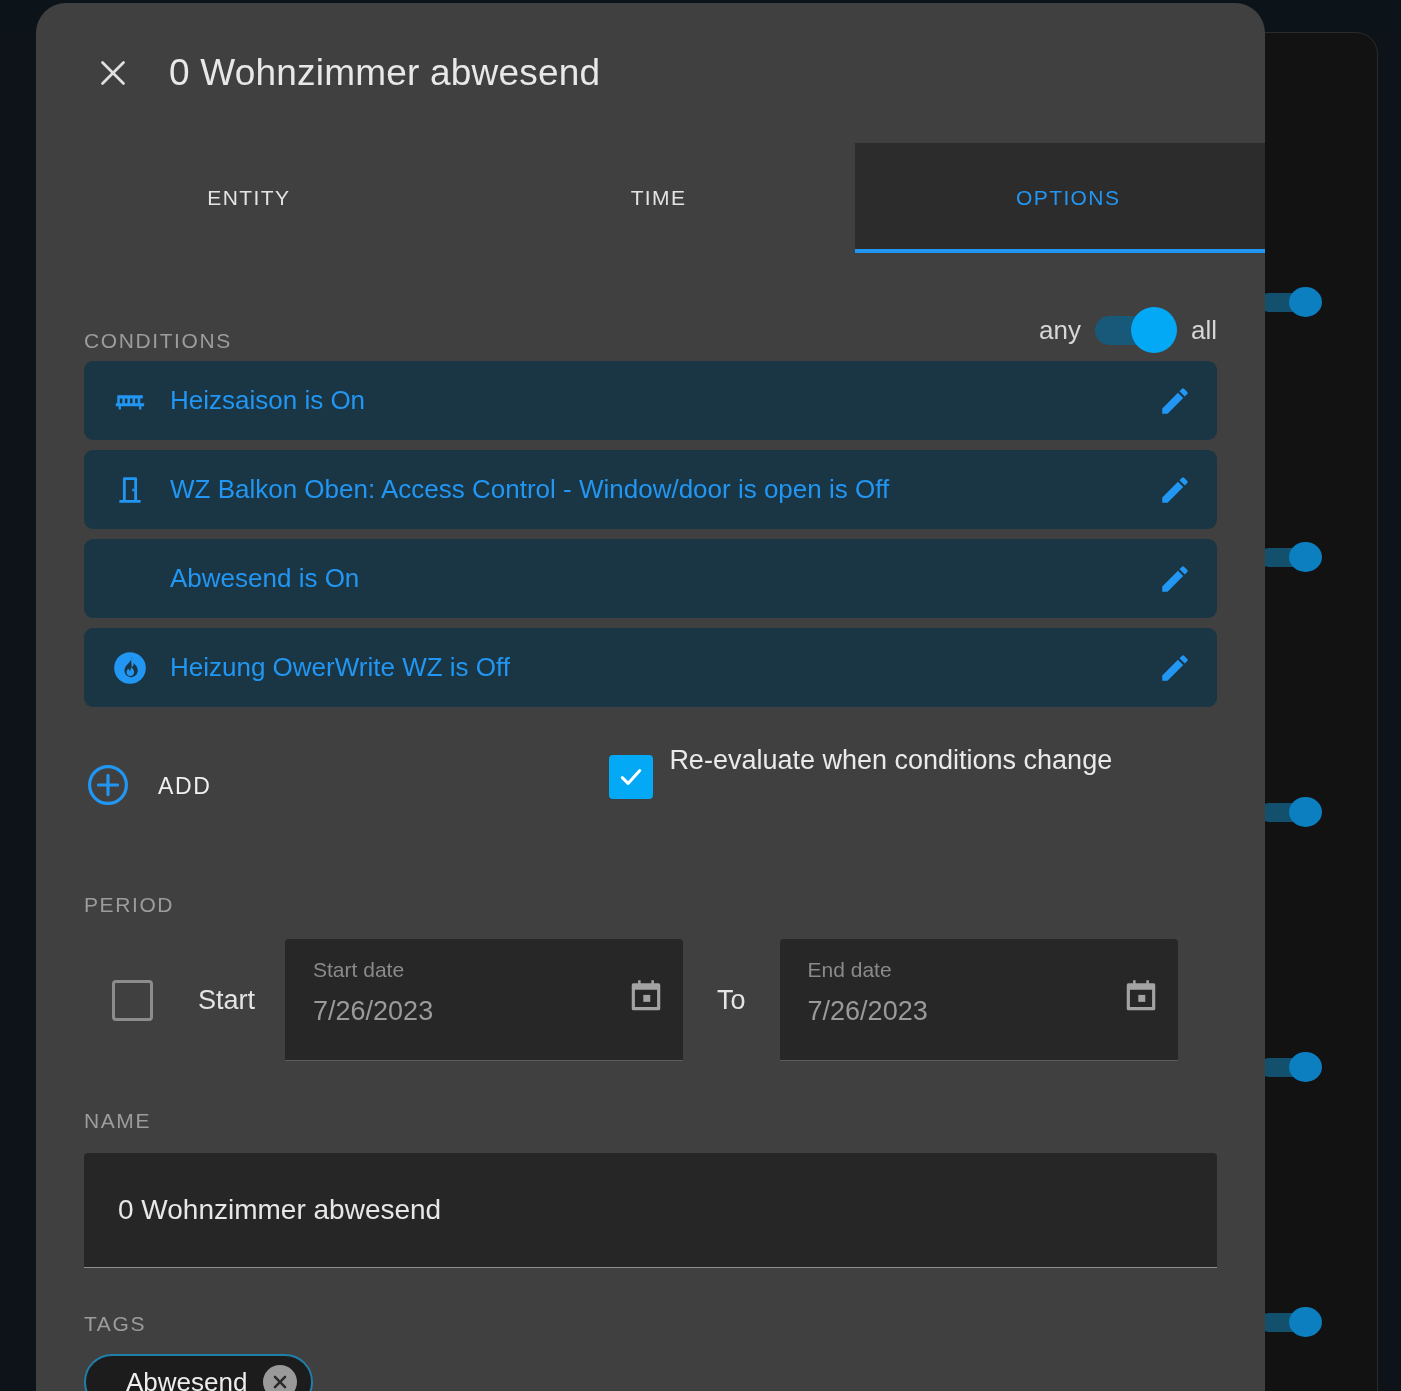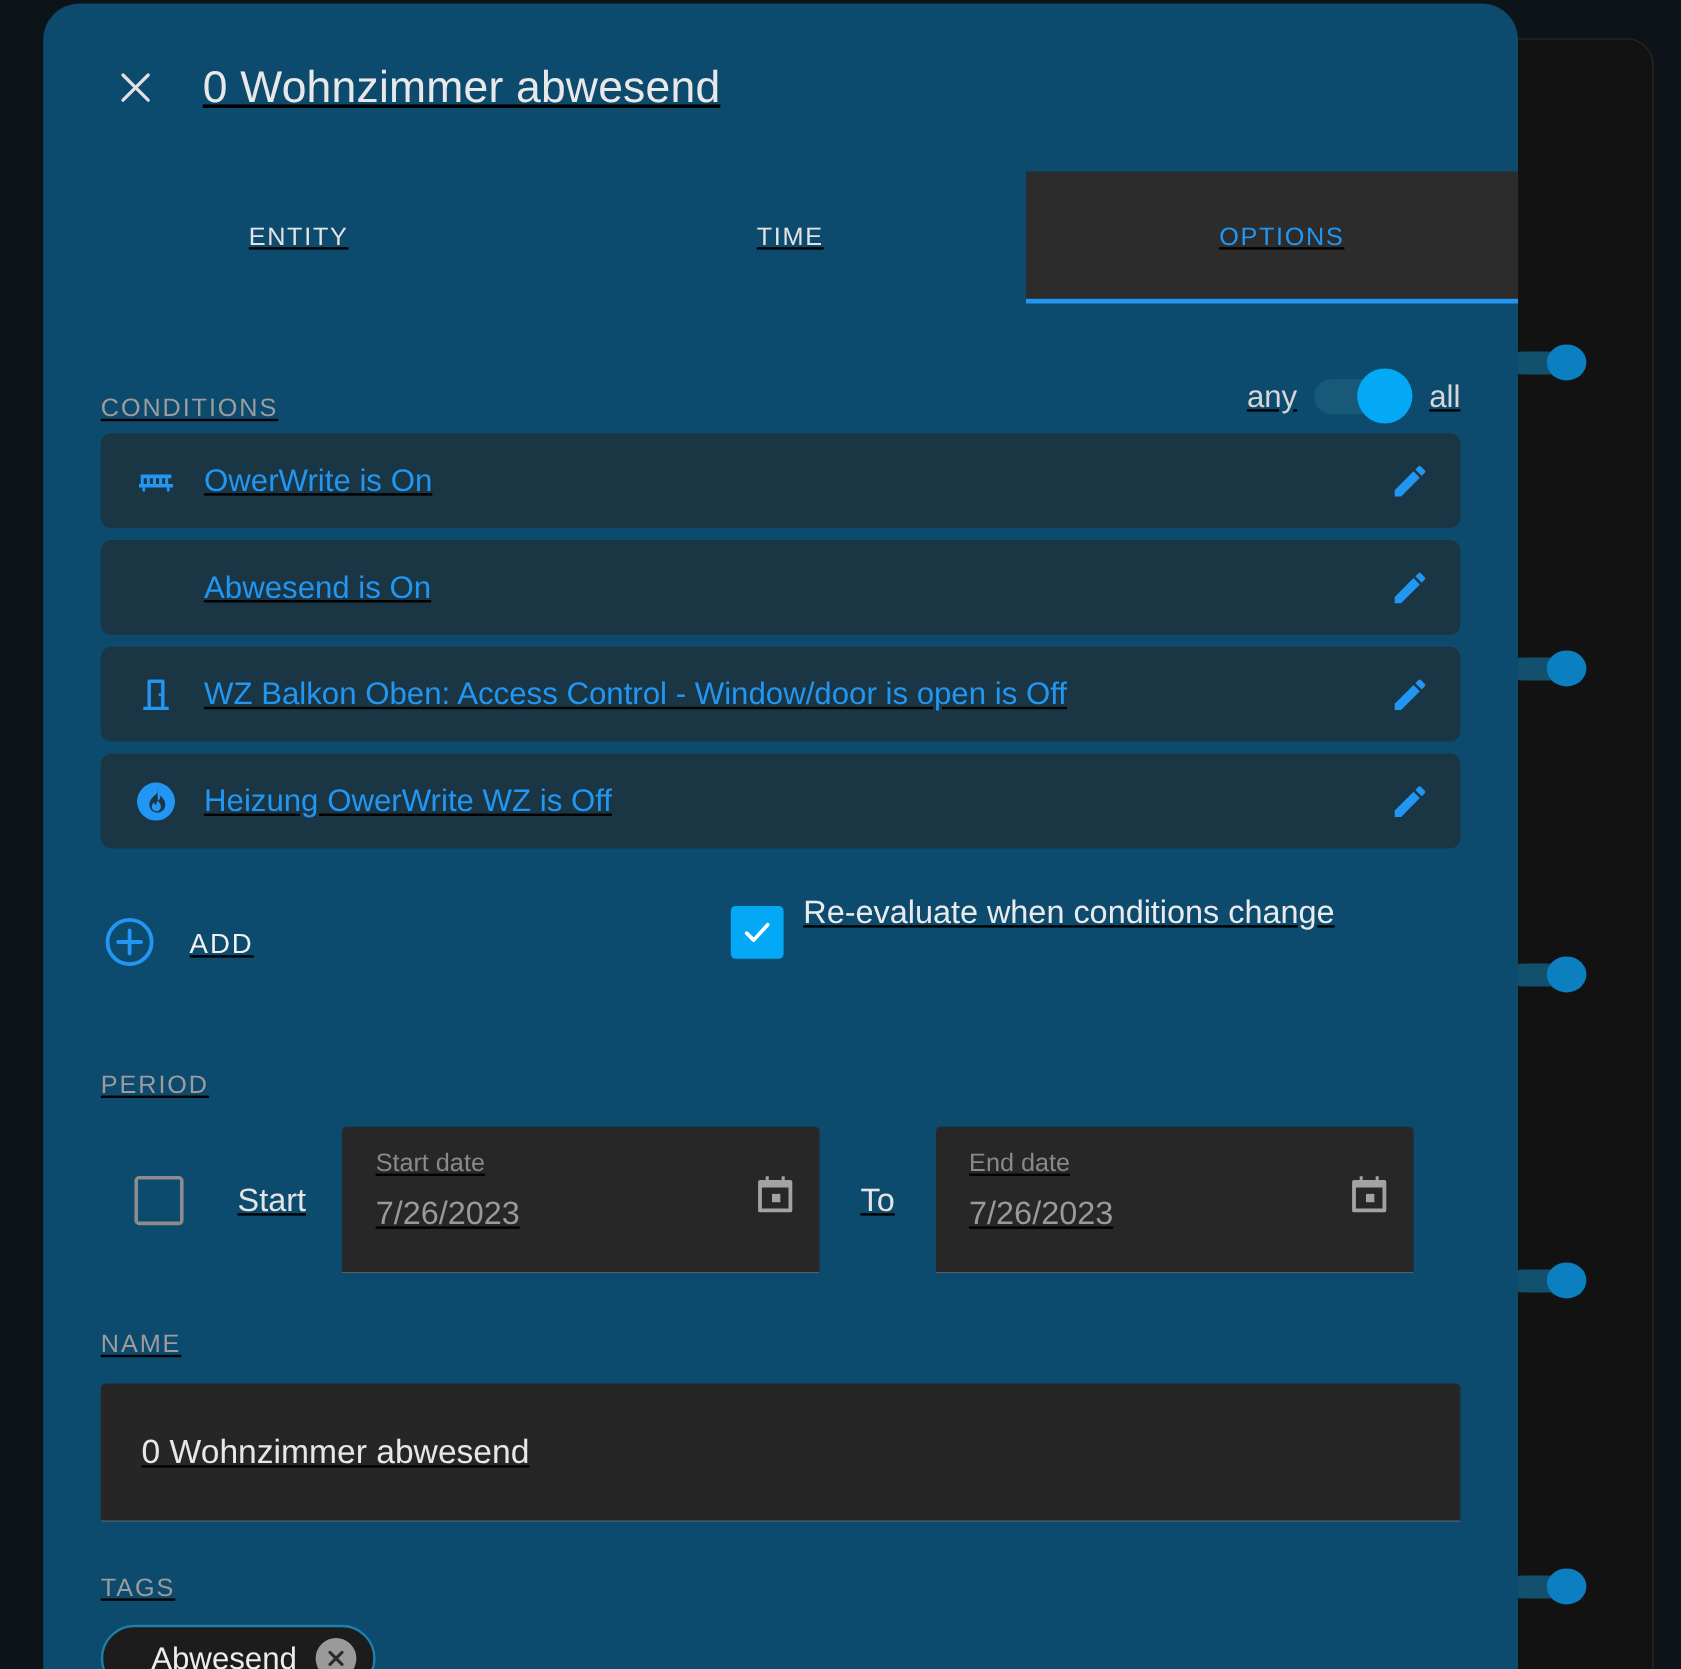--- a/index.html
+++ b/index.html
@@ -56,24 +56,23 @@
     background: #0b7fc0;
   }
 
   
   #dialog {
     position: absolute;
     left: 36px;
     top: 3px;
     width: 1229px;
     height: 1388px;
-    background: #0c4a6e;
+    background: #404040;
     border-radius: 30px 30px 0 0;
     overflow: hidden;
-    text-decoration: underline;
   }
 
   
   .dlg-header {
     display: flex;
     align-items: center;
     height: 140px;
     padding-left: 48px;
   }
   .close-btn {
@@ -406,45 +405,45 @@
     </div>
 
     <div class="cond-list">
 
       <div class="cond-row">
         <span class="cond-icon">
           <svg width="34" height="34" viewBox="0 0 24 24" fill="currentColor">
             <path d="M3 8h18v2.2H3zM3 8h1.8v6H3zM6.6 8h1.8v6H6.6zM10.2 8h1.8v6h-1.8zM13.8 8h1.8v6h-1.8zM17.4 8h1.8v6h-1.8zM2 13.6h20v2.1H2zM4 15.7h1.6V18H4zM18.4 15.7H20V18h-1.6z"></path>
           </svg>
         </span>
-        <span class="cond-text">OwerWrite is On</span>
-        <button class="edit-btn" aria-label="edit">
-          <svg width="34" height="34" viewBox="0 0 24 24" fill="currentColor">
-            <path d="M3 17.25V21h3.75L17.81 9.94l-3.75-3.75L3 17.25zM20.71 7.04a1 1 0 0 0 0-1.41l-2.34-2.34a1 1 0 0 0-1.41 0l-1.83 1.83 3.75 3.75 1.83-1.83z"></path>
-          </svg>
-        </button>
-      </div>
-
-      <div class="cond-row">
-        <span class="cond-icon"></span>
-        <span class="cond-text">Abwesend is On</span>
+        <span class="cond-text">Heizsaison is On</span>
         <button class="edit-btn" aria-label="edit">
           <svg width="34" height="34" viewBox="0 0 24 24" fill="currentColor">
             <path d="M3 17.25V21h3.75L17.81 9.94l-3.75-3.75L3 17.25zM20.71 7.04a1 1 0 0 0 0-1.41l-2.34-2.34a1 1 0 0 0-1.41 0l-1.83 1.83 3.75 3.75 1.83-1.83z"></path>
           </svg>
         </button>
       </div>
 
       <div class="cond-row">
         <span class="cond-icon">
           <svg width="34" height="34" viewBox="0 0 24 24" fill="currentColor">
             <path d="M8 3h8a1 1 0 0 1 1 1v15h2.5v2H4.5v-2H7V4a1 1 0 0 1 1-1zm1 2v14h6V5H9zm4.6 6.1h1.3v1.8h-1.3v-1.8z"></path>
           </svg>
         </span>
         <span class="cond-text">WZ Balkon Oben: Access Control - Window/door is open is Off</span>
+        <button class="edit-btn" aria-label="edit">
+          <svg width="34" height="34" viewBox="0 0 24 24" fill="currentColor">
+            <path d="M3 17.25V21h3.75L17.81 9.94l-3.75-3.75L3 17.25zM20.71 7.04a1 1 0 0 0 0-1.41l-2.34-2.34a1 1 0 0 0-1.41 0l-1.83 1.83 3.75 3.75 1.83-1.83z"></path>
+          </svg>
+        </button>
+      </div>
+
+      <div class="cond-row">
+        <span class="cond-icon"></span>
+        <span class="cond-text">Abwesend is On</span>
         <button class="edit-btn" aria-label="edit">
           <svg width="34" height="34" viewBox="0 0 24 24" fill="currentColor">
             <path d="M3 17.25V21h3.75L17.81 9.94l-3.75-3.75L3 17.25zM20.71 7.04a1 1 0 0 0 0-1.41l-2.34-2.34a1 1 0 0 0-1.41 0l-1.83 1.83 3.75 3.75 1.83-1.83z"></path>
           </svg>
         </button>
       </div>
 
       <div class="cond-row">
         <span class="cond-icon">
           <svg width="38" height="38" viewBox="0 0 24 24">

